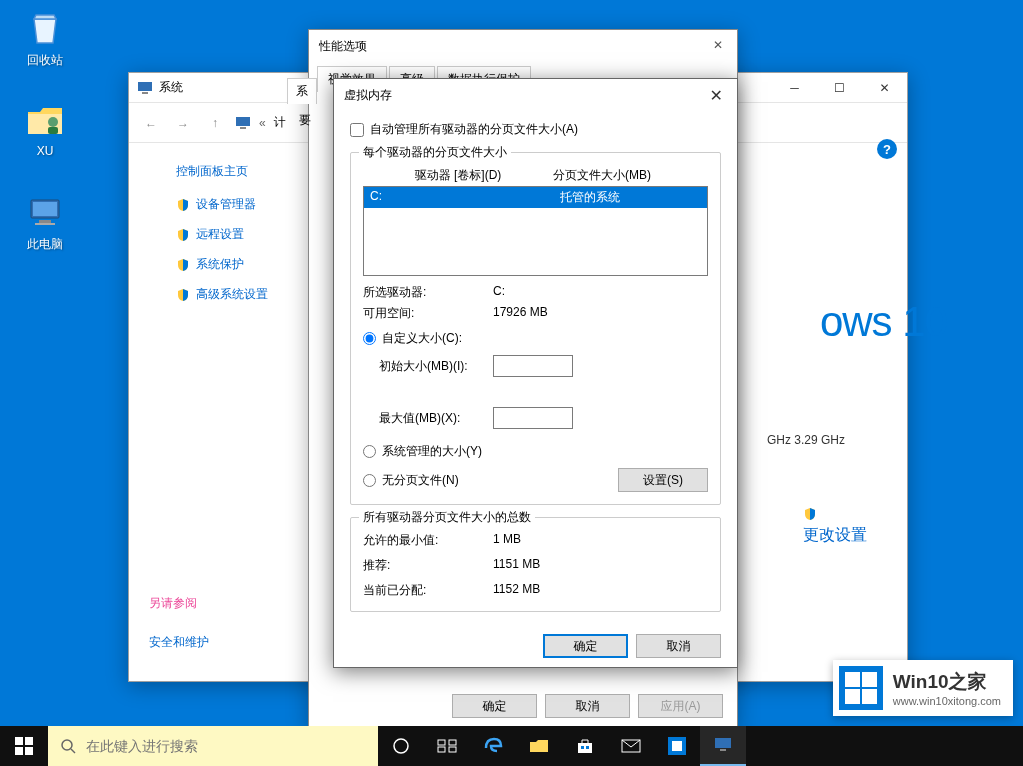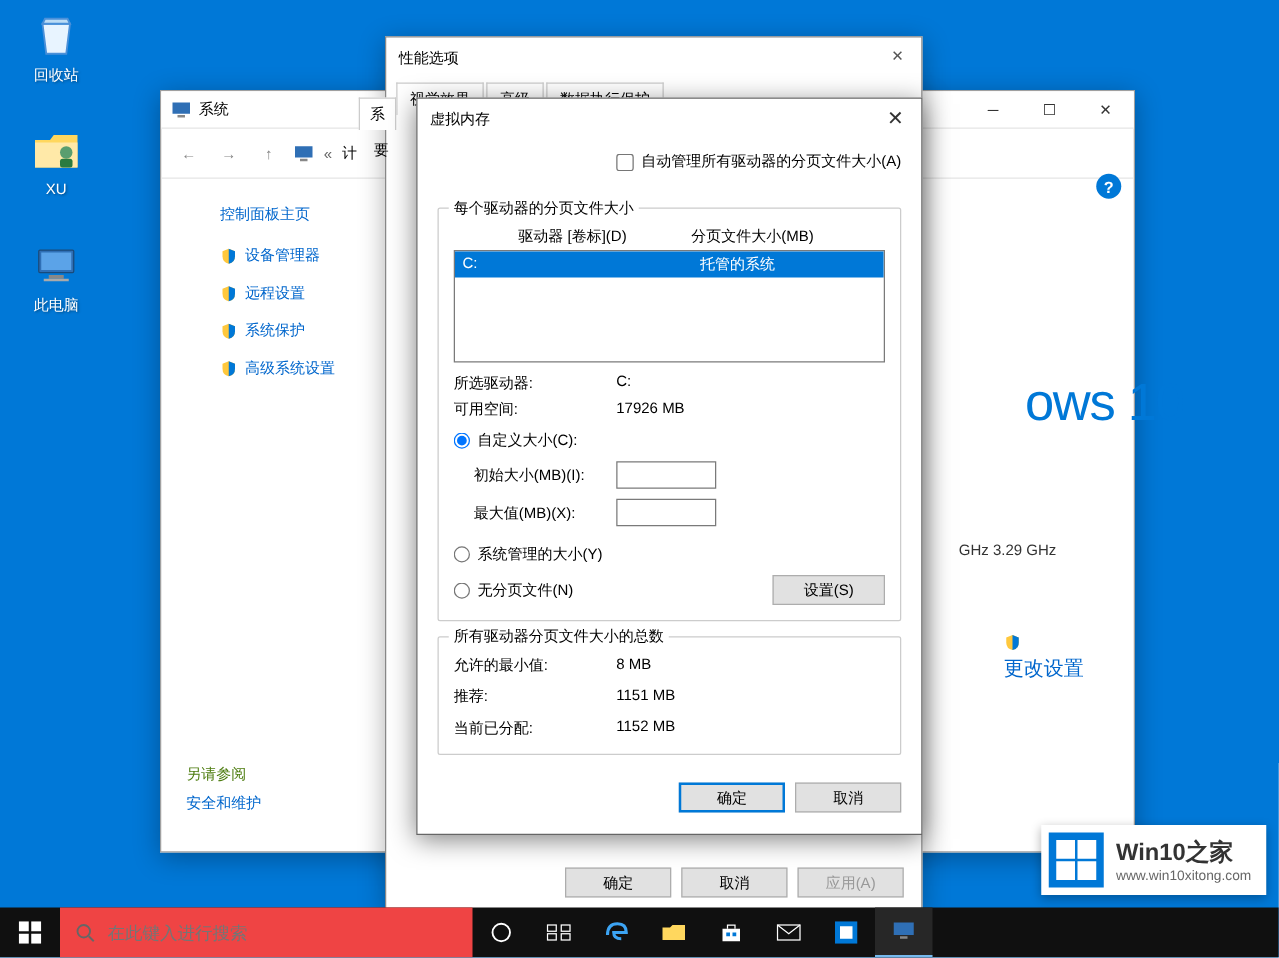--- a/index.html
+++ b/index.html
@@ -6,39 +6,39 @@
 body { width: 1023px; height: 766px; background: #0078d7; overflow: hidden; position: relative; font-size: 12px; }
 
 
 .desktop-icon { position: absolute; width: 70px; text-align: center; color: #fff; cursor: pointer; }
 .desktop-icon .ico { width: 40px; height: 40px; margin: 0 auto 4px; display: flex; align-items: center; justify-content: center; }
 .desktop-icon .lbl { font-size: 12px; text-shadow: 1px 1px 2px rgba(0,0,0,.4); }
 
 
 .taskbar { position: absolute; left: 0; right: 0; bottom: 0; height: 40px; background: #101010; display: flex; align-items: center; color: #fff; }
 .start-btn { width: 48px; height: 40px; display: flex; align-items: center; justify-content: center; }
-.search-box { display: flex; align-items: center; background: #ef4444; color: #555; height: 40px; width: 330px; padding: 0 12px; gap: 10px; }
+.search-box { display: flex; align-items: center; background: #fef9c3; color: #555; height: 40px; width: 330px; padding: 0 12px; gap: 10px; }
 .search-box input { border: none; outline: none; flex: 1; font-size: 14px; color: #333; background: transparent; }
 .tb-icon { width: 46px; height: 40px; display: flex; align-items: center; justify-content: center; }
 .tb-icon.active { border-bottom: 2px solid #76b9ed; background: #272727; }
 
 
 .sys-window { position: absolute; left: 128px; top: 72px; width: 780px; height: 610px; background: #fff; border: 1px solid #a0a0a0; box-shadow: 0 4px 20px rgba(0,0,0,.3); }
 .sys-titlebar { height: 30px; background: #fff; display: flex; align-items: center; padding: 0 8px; gap: 6px; border-bottom: 1px solid #e5e5e5; }
 .sys-titlebar .title { font-size: 12px; }
 .win-controls { position: absolute; right: 0; top: 0; display: flex; }
 .win-controls div { width: 45px; height: 30px; display: flex; align-items: center; justify-content: center; font-size: 12px; color: #333; }
 .sys-nav { height: 40px; display: flex; align-items: center; padding: 0 10px; gap: 8px; border-bottom: 1px solid #e5e5e5; }
 .nav-arrow { width: 24px; height: 24px; display: flex; align-items: center; justify-content: center; color: #888; border-radius: 2px; }
 .sys-body { display: flex; height: calc(100% - 70px); padding-left: 27px; }
 .sys-sidebar { width: 160px; padding: 20px 0 20px 20px; }
 .sys-sidebar .hdr { color: #0066cc; font-size: 12px; margin-bottom: 16px; }
 .sys-sidebar .item { display: flex; align-items: center; gap: 6px; color: #0066cc; font-size: 12px; margin-bottom: 13px; cursor: pointer; }
 .sys-sidebar .footer { position: absolute; bottom: 30px; left: 20px; }
-.sys-sidebar .footer .h { color: #4d7c0f; font-size: 12px; margin-bottom: 6px; }
+.sys-sidebar .footer .h { color: #ec4899; font-size: 12px; margin-bottom: 22px; }
 .sys-sidebar .footer .lnk { color: #0066cc; font-size: 12px; cursor: pointer; }
 .sys-main { flex: 1; padding: 20px; position: relative; }
 .win10-logo { position: absolute; right: -40px; top: 155px; font-size: 42px; color: #0078d7; font-weight: 300; letter-spacing: -1px; }
 .cpu-info { position: absolute; right: 62px; top: 290px; font-size: 12px; color: #333; }
 .change-link { position: absolute; right: 40px; bottom: 135px; display:flex; gap:4px; color: #0066cc; font-size: 16px; cursor: pointer; flex-direction: column; }
 .help-btn { position: absolute; right: 10px; top: 66px; width: 20px; height: 20px; background: #0078d7; color: #fff; border-radius: 50%; display: flex; align-items: center; justify-content: center; font-size: 13px; font-weight: bold; cursor: pointer; }
 
 
 .perf-dialog { position: absolute; left: 308px; top: 29px; width: 430px; height: 700px; background: #fff; border: 1px solid #888; box-shadow: 0 4px 20px rgba(0,0,0,.3); }
 .perf-titlebar { height: 32px; display: flex; align-items: center; padding: 0 10px; font-size: 12px; position: relative; }
@@ -48,21 +48,21 @@
 .perf-buttons { position: absolute; bottom: 10px; right: 14px; display: flex; gap: 8px; }
 .btn { min-width: 85px; height: 24px; border: 1px solid #adadad; background: #e1e1e1; font-size: 12px; cursor: pointer; }
 .btn.disabled { color: #999; cursor: default; }
 .btn.primary { border: 2px solid #0078d7; }
 
 
 .vm-dialog { position: absolute; left: 333px; top: 78px; width: 405px; height: 590px; background: #fff; border: 1px solid #666; box-shadow: 0 4px 20px rgba(0,0,0,.5); z-index: 100; }
 .vm-titlebar { height: 32px; display: flex; align-items: center; justify-content: space-between; padding: 0 10px; font-size: 12px; }
 .vm-titlebar .close { font-size: 16px; color: #333; cursor: pointer; padding: 0 4px; }
 .vm-body { padding: 10px 16px; font-size: 12px; color: #000; }
-.chk-row { display: flex; align-items: center; gap: 6px; margin-bottom: 28px; justify-content: flex-end; }
+.chk-row { display: flex; align-items: center; gap: 6px; margin-bottom: 14px; }
 .chk-row input { width: 14px; height: 14px; }
 .grp { border: 1px solid #ccc; border-radius: 2px; padding: 10px 12px 12px; margin-bottom: 12px; position: relative; }
 .grp .legend { position: absolute; top: -9px; left: 8px; background: #fff; padding: 0 4px; font-size: 12px; }
 .drive-headers { display: flex; font-size: 12px; margin: 4px 0 2px; text-align: center; }
 .drive-headers .c1 { width: 190px; }
 .drive-list { border: 1px solid #7a7a7a; height: 90px; background: #fff; overflow: auto; }
 .drive-row { display: flex; padding: 2px 6px; font-size: 12px; cursor: pointer; }
 .drive-row.selected { background: #0078d7; color: #fff; }
 .drive-row .c1 { width: 190px; }
 .info-row { display: flex; margin-top: 8px; font-size: 12px; }
@@ -246,41 +246,41 @@
         <div>17926 MB</div>
       </div>
       <div class="radio-row">
         <input type="radio" name="pf" checked="" style="">
         <span>自定义大小(C):</span>
       </div>
       <div class="size-row">
         <div class="lbl">初始大小(MB)(I):</div>
         <input type="text" style="">
       </div>
-      <div class="size-row" style="margin-top:8px;align-items:center;">
+      <div class="size-row" style="margin-top:30px;align-items:center;">
         <div class="lbl">最大值(MB)(X):</div>
         <input type="text" style="">
       </div>
       <div class="radio-row" style="margin-top:14px;align-items:center;">
         <input type="radio" name="pf" style="">
         <span>系统管理的大小(Y)</span>
       </div>
       <div style="display:flex; align-items:center; justify-content:space-between; margin-top:8px;">
         <div class="radio-row" style="margin-top:0;">
           <input type="radio" name="pf" style="">
           <span>无分页文件(N)</span>
         </div>
         <button class="btn" style="min-width:90px;">设置(S)</button>
       </div>
     </div>
     <div class="grp">
       <span class="legend">所有驱动器分页文件大小的总数</span>
       <div class="info-row" style="margin-top:4px;">
         <div class="lbl">允许的最小值:</div>
-        <div>8 MB</div>
+        <div>1 MB</div>
       </div>
       <div class="info-row">
         <div class="lbl">推荐:</div>
         <div>1151 MB</div>
       </div>
       <div class="info-row">
         <div class="lbl">当前已分配:</div>
         <div>1152 MB</div>
       </div>
     </div>

